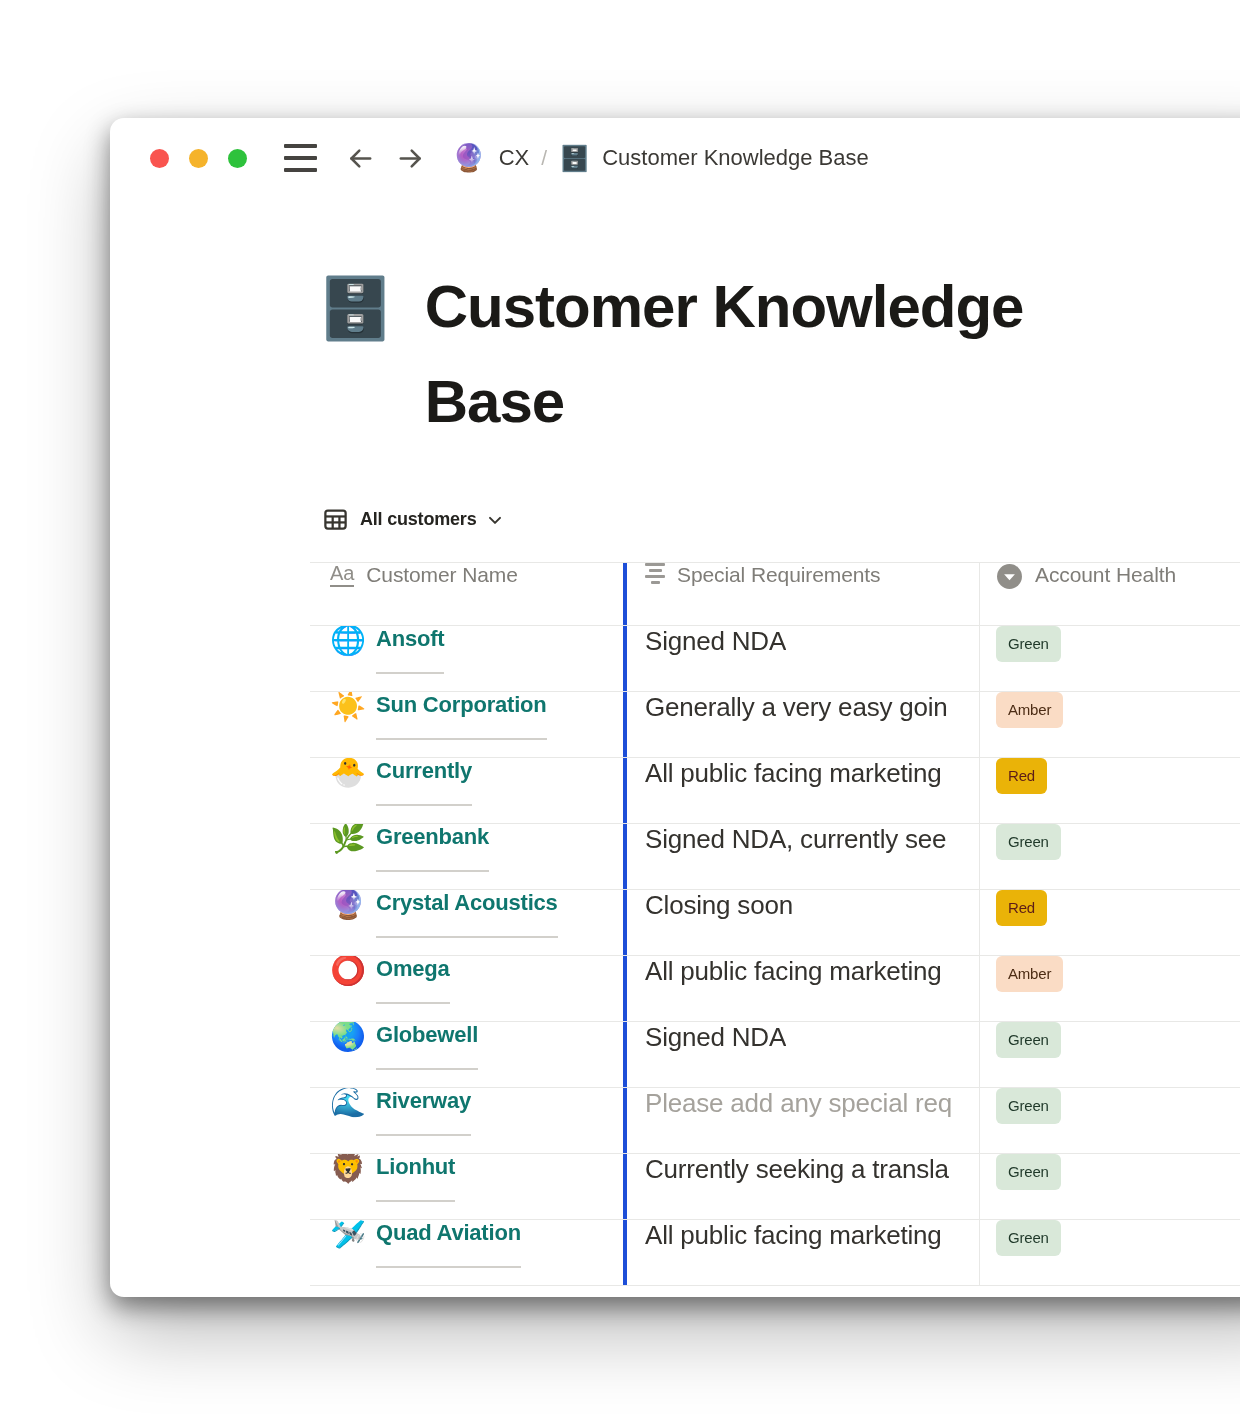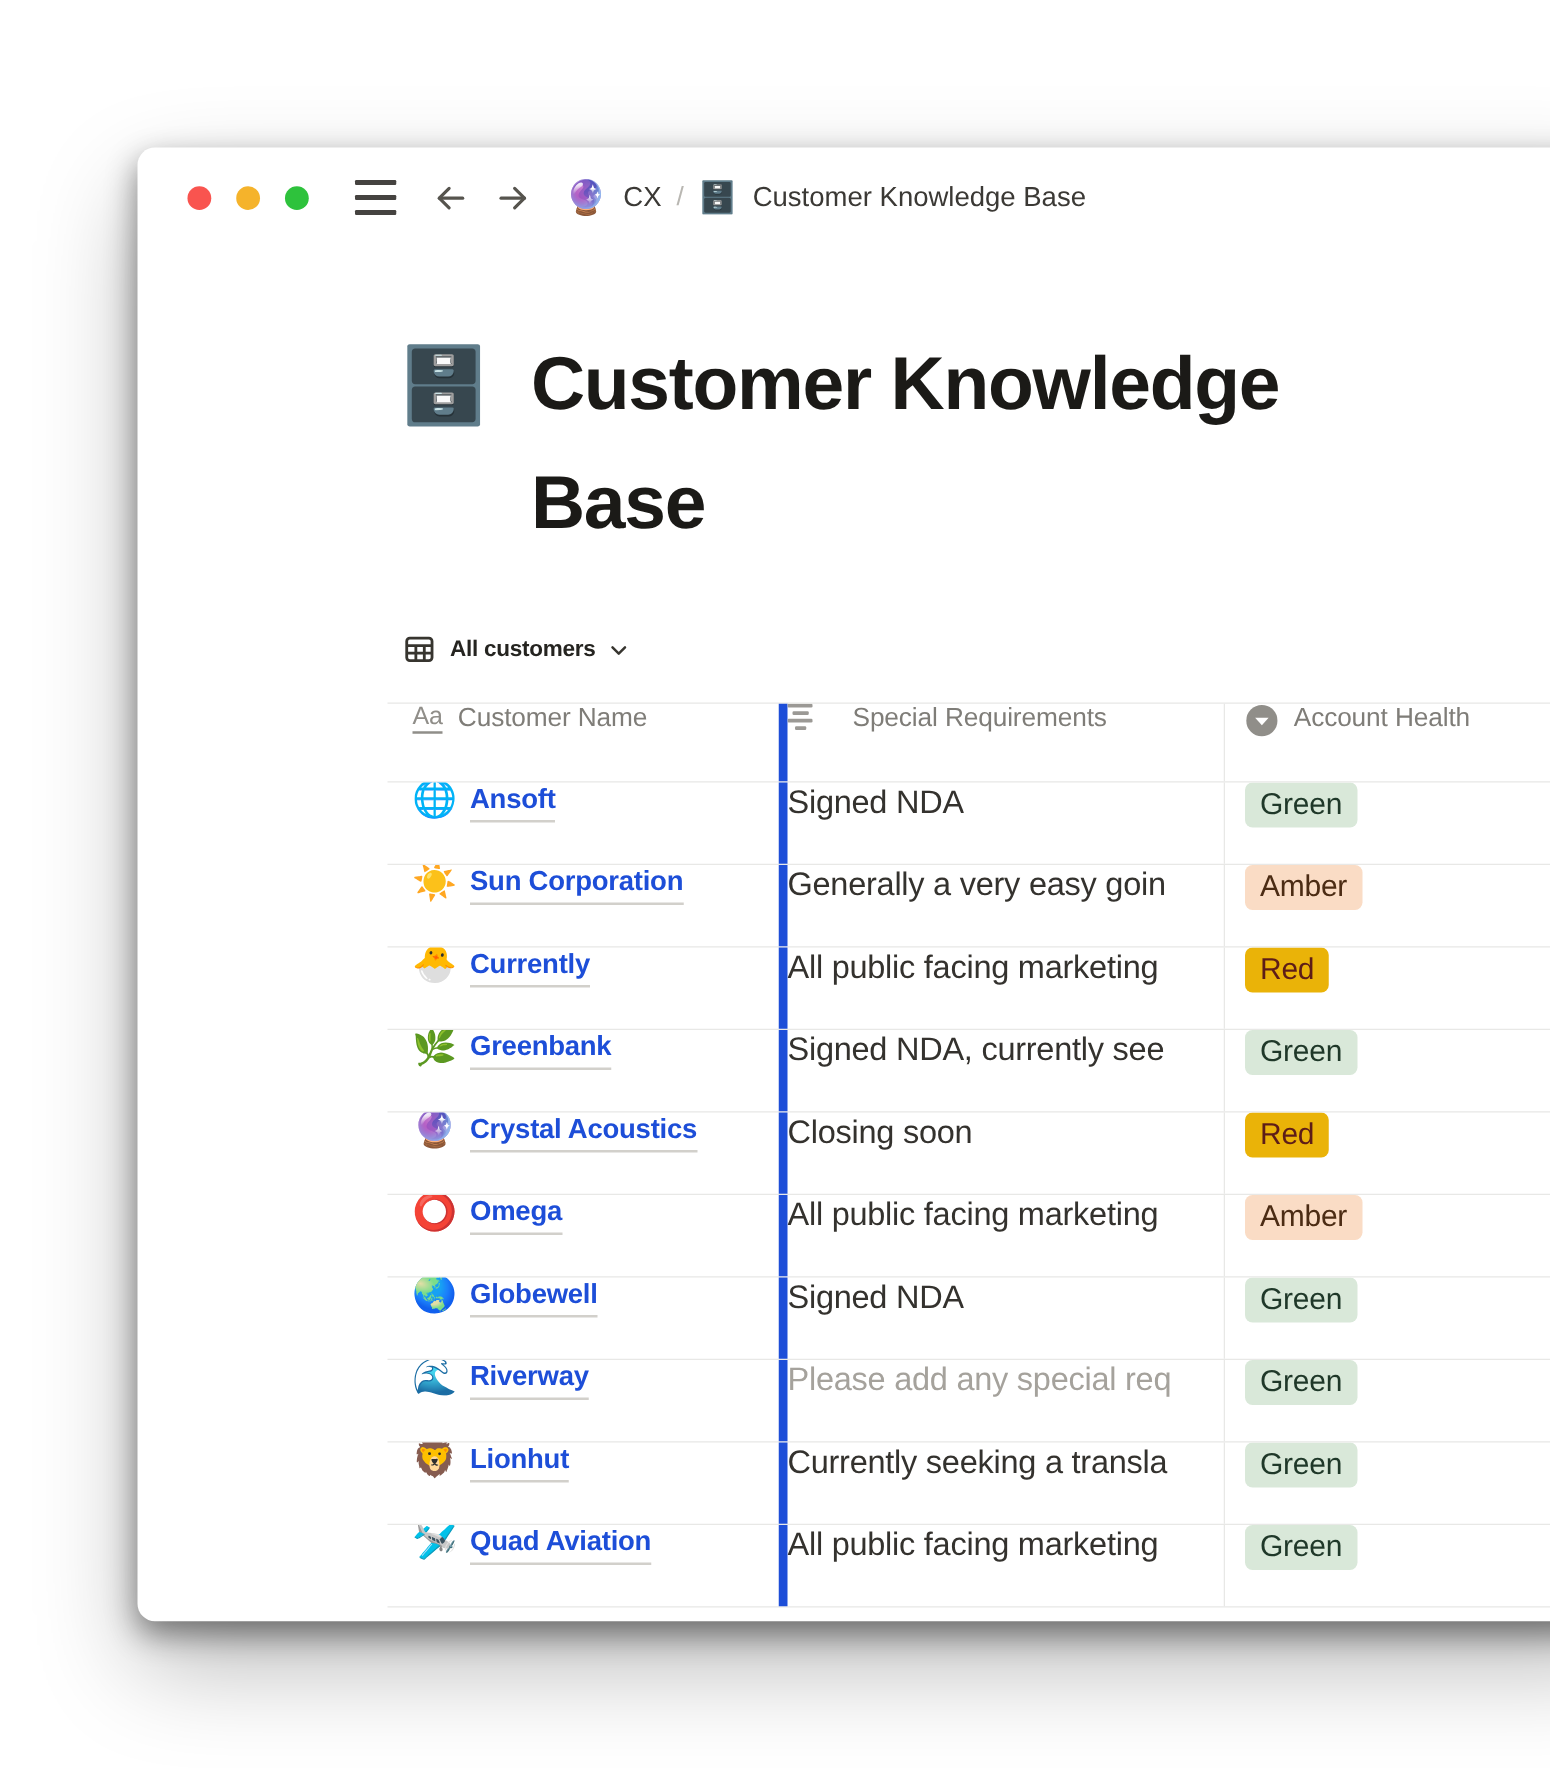--- a/index.html
+++ b/index.html
@@ -72,63 +72,63 @@
   
   .table { margin-top: 29px; width: 1009px; }
   .trow, .thead {
     display: flex;
     border-bottom: 1px solid #e8e8e6;
   }
   .thead { border-top: 1px solid #e8e8e6; height: 64px; }
   .trow { height: 66px; }
   .cell { display: flex; align-items: flex-start; overflow: hidden; }
   .c1 { width: 313px; flex: none; padding-left: 20px; }
-  .c2 { width: 356px; flex: none; border-left: 7px solid #1d4ed8; gap: 20px; }
+  .c2 { width: 356px; flex: none; padding-left: 18px; border-left: 4px solid #1d4ed8; }
   .c3 { width: 340px; flex: none; padding-left: 16px; border-left: 1px solid #e8e8e6; }
   .hcell { color: #7f7d78; font-size: 21px; letter-spacing: -0.1px; cursor: pointer; }
   .hicon { display: flex; align-items: center; margin-right: 12px; }
   .aa-icon {
     font-size: 20px; font-weight: 500; line-height: 1;
     color: #908e89;
     border-bottom: 2px solid #908e89;
     padding-bottom: 2px;
   }
   .text-icon { display: flex; flex-direction: column; gap: 3px; }
   .text-icon i { display: block; height: 3px; background: #9b9995; border-radius: 1px; }
   .text-icon i:nth-child(1) { width: 20px; }
   .text-icon i:nth-child(2) { width: 13px; }
   .text-icon i:nth-child(3) { width: 20px; }
   .text-icon i:nth-child(4) { width: 9px; }
   .remoji { font-size: 29px; line-height: 1; width: 33px; flex: none; text-align: center; }
   .rname {
     margin-left: 13px;
     font-size: 22px;
     font-weight: 600;
-    color: #1d4ed8;
+    color: #0f766e;
     letter-spacing: -0.2px;
     white-space: nowrap;
     border-bottom: 2px solid #d2d0cb;
-    padding-bottom: 4px;
+    padding-bottom: 20px;
     cursor: pointer;
   }
   .reqtext {
     font-size: 26px;
     color: #34322e;
     letter-spacing: -0.2px;
     white-space: nowrap;
     overflow: hidden;
   }
   .reqtext.placeholder { color: #a5a29c; }
   .badge {
     display: inline-block;
     height: 36px;
     line-height: 36px;
     padding: 0 12px;
     border-radius: 6px;
-    font-size: 24px;
+    font-size: 15px;
     letter-spacing: -0.2px;
     white-space: nowrap;
   }
   .badge.green { background: #d9e8d9; color: #1f3829; }
   .badge.amber { background: #fadcc5; color: #4c2c14; }
   .badge.red   { background: #eab308; color: #5d1d18; }
 </style>
 </head>
 <body>
 

